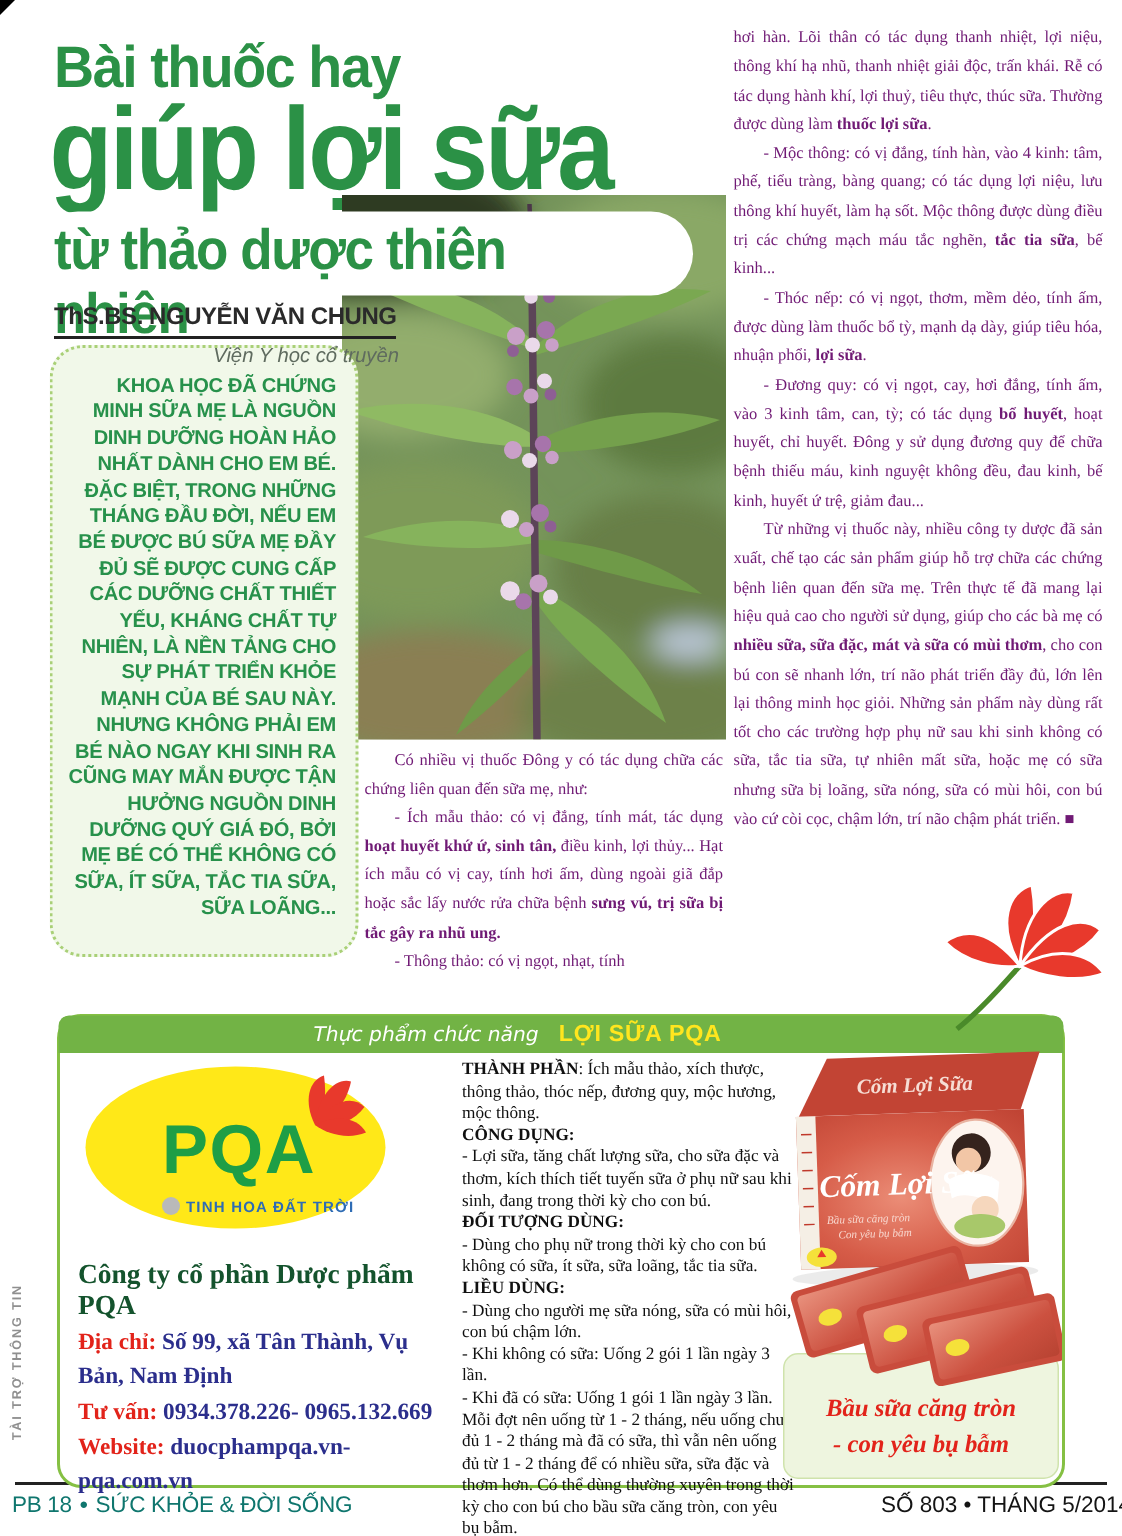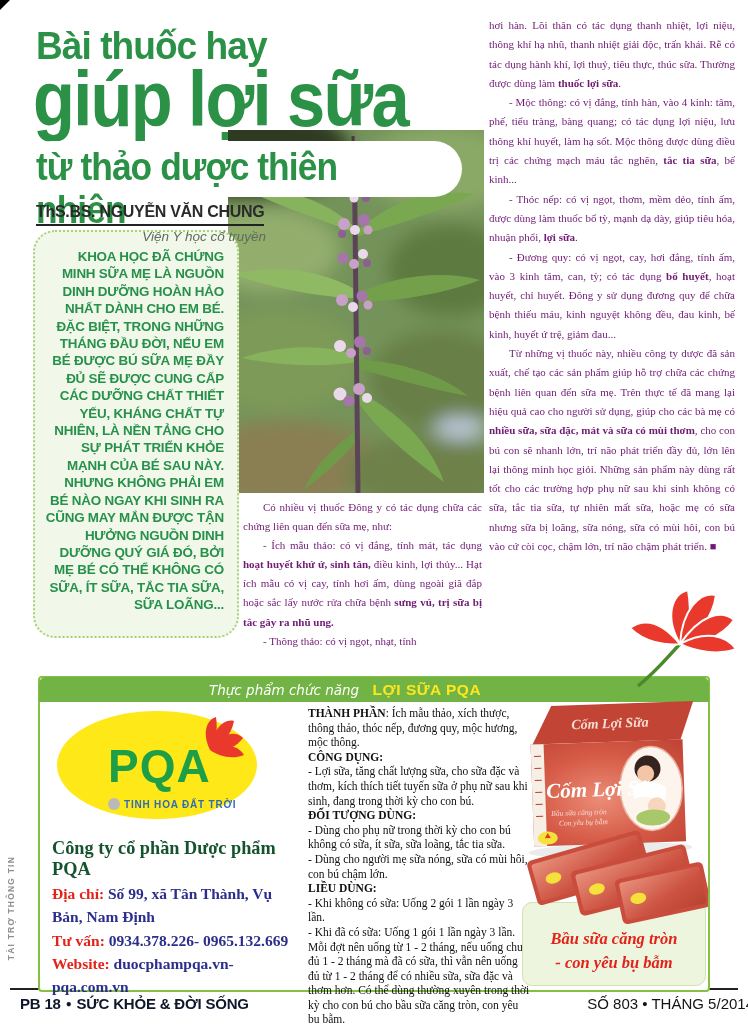--- a/index.html
+++ b/index.html
@@ -39,21 +39,21 @@
   .rightcol{top:16px;left:489px;width:246px;line-height:19.3px;}
   .bodytext p{margin:0;text-indent:20px;}
   .bodytext p.noind{text-indent:0;}
   .b{font-weight:bold;}
 
   
   .lotus-art{top:588px;left:620px;z-index:6;}
 
   
   .adbox{top:676px;left:38px;width:668px;height:312px;background:#fff;
-         border:2px solid #85c043;border-radius:4px;z-index:2;}
+         border:2px solid #85c043;border-radius:16px;z-index:2;}
   .adbar{position:absolute;top:-1px;left:-1px;right:-1px;height:25px;background:#72b345;
          border-radius:7px 7px 0 0;line-height:25px;padding-left:170px;white-space:nowrap;}
   .adbar .pre{font-style:italic;font-size:13.5px;color:#fff;font-family:"DejaVu Sans",sans-serif;}
   .adbar .brand{font-weight:bold;font-size:15.5px;color:#ffe61e;margin-left:9px;letter-spacing:.5px;}
 
   .adleft{position:absolute;left:10px;top:30px;width:256px;}
   .cname{font-family:"Liberation Serif",serif;font-weight:bold;font-size:18.3px;
          color:#14532d;margin:6px 0 2px 2px;line-height:1.15;}
   .contact{font-family:"Liberation Serif",serif;font-weight:bold;font-size:15.5px;
            line-height:1.5;margin-left:2px;}
@@ -72,21 +72,21 @@
   .slogan .l{font-family:"Liberation Serif",serif;font-style:italic;font-weight:bold;
              font-size:16.5px;color:#e2231a;text-align:center;line-height:1.45;}
   .slogan .inner{padding-top:24px;}
   .prodsvg{position:relative;z-index:2;}
 
   
   .vtext{top:856px;left:6px;width:14px;height:146px;}
   .vtext span{writing-mode:vertical-rl;transform:rotate(180deg);display:block;
       font-size:8.5px;font-weight:bold;color:#8f8f8f;letter-spacing:1.2px;}
   .frule{top:988px;left:10px;width:728px;height:2px;background:#222;}
-  .fleft{top:995px;left:20px;font-size:15px;font-weight:bold;color:#0f172a;letter-spacing:-.2px;}
+  .fleft{top:995px;left:8px;font-size:15px;font-weight:normal;color:#0f766e;letter-spacing:-.2px;}
   .fleft .dot{font-size:10px;vertical-align:2px;padding:0 5px;}
   .fright{top:995px;right:14px;font-size:15px;color:#141414;}
 </style>
 </head>
 <body>
 
 <div class="page">
 
   <div class="abs corner tl"></div>
   <div class="abs corner tr"></div>
@@ -243,22 +243,22 @@
            <span class="val">duocphampqa.vn-pqa.com.vn</span></p>
       </div>
     </div>
 
     <div class="admid">
       <p><span class="b">THÀNH PHẦN</span><span>: Ích mẫu thảo, xích thược, thông thảo, thóc nếp, đương quy, mộc hương, mộc thông.</span></p>
       <p><span class="b">CÔNG DỤNG:</span></p>
       <p><span>- Lợi sữa, tăng chất lượng sữa, cho sữa đặc và thơm, kích thích tiết tuyến sữa ở phụ nữ sau khi sinh, đang trong thời kỳ cho con bú.</span></p>
       <p><span class="b">ĐỐI TƯỢNG DÙNG:</span></p>
       <p><span>- Dùng cho phụ nữ trong thời kỳ cho con bú không có sữa, ít sữa, sữa loãng, tắc tia sữa.</span></p>
+      <p><span class="b">LIỀU DÙNG:</span></p>
       <p><span>- Dùng cho người mẹ sữa nóng, sữa có mùi hôi, con bú chậm lớn.</span></p>
-      <p><span class="b">LIỀU DÙNG:</span></p>
       <p><span>- Khi không có sữa: Uống 2 gói 1 lần ngày 3 lần.</span></p>
       <p><span>- Khi đã có sữa: Uống 1 gói 1 lần ngày 3 lần.</span></p>
       <p><span>Mỗi đợt nên uống từ 1 - 2 tháng, nếu uống chưa đủ 1 - 2 tháng mà đã có sữa, thì vẫn nên uống đủ từ 1 - 2 tháng để có nhiều sữa, sữa đặc và thơm hơn. Có thể dùng thường xuyên trong thời kỳ cho con bú cho bầu sữa căng tròn, con yêu bụ bẫm.</span></p>
     </div>
 
     <div class="slogan">
       <div class="inner">
         <div class="l">Bầu sữa căng tròn</div>
         <div class="l">- con yêu bụ bẫm</div>
       </div>

